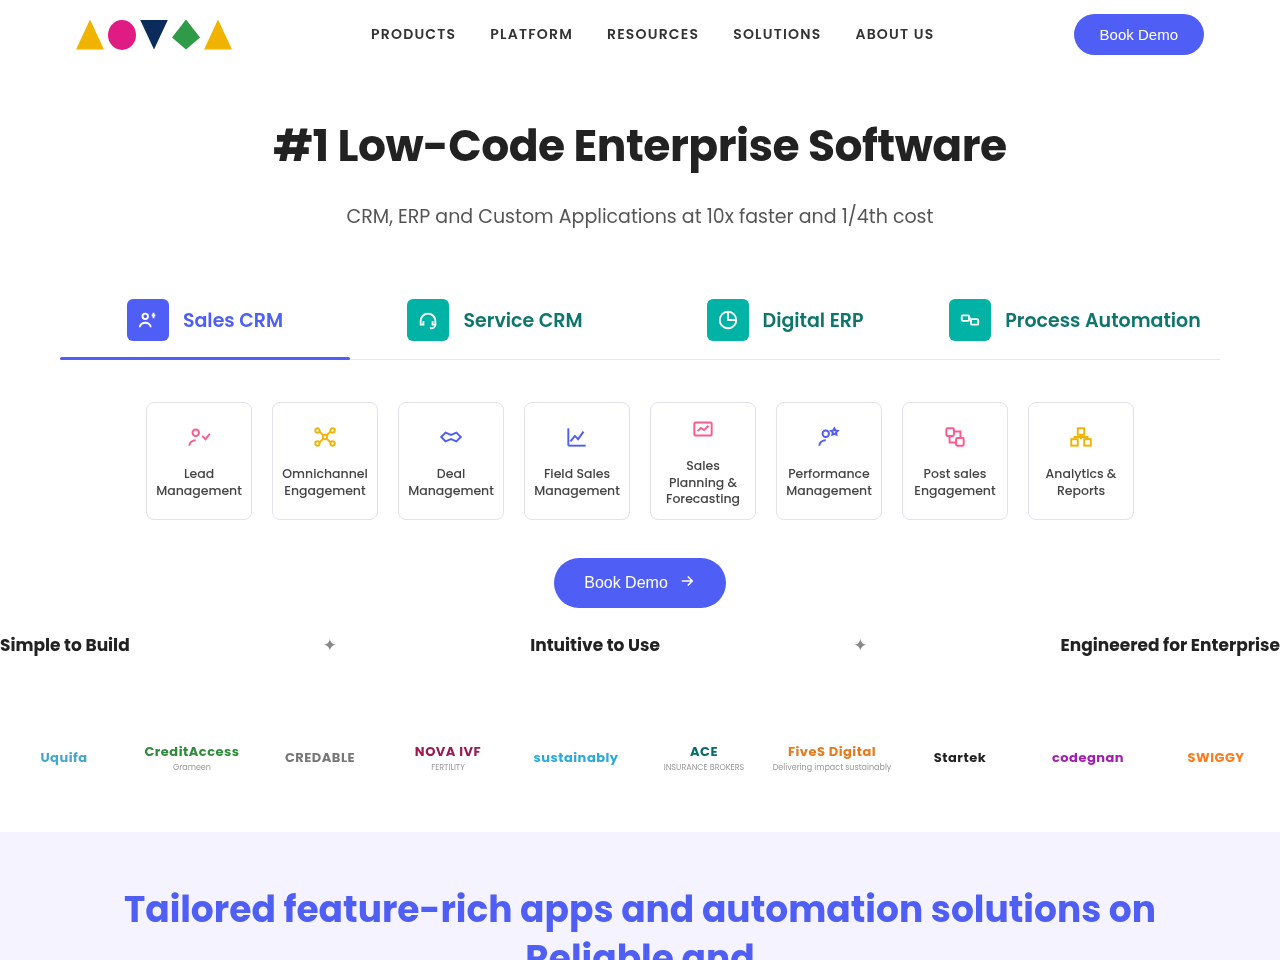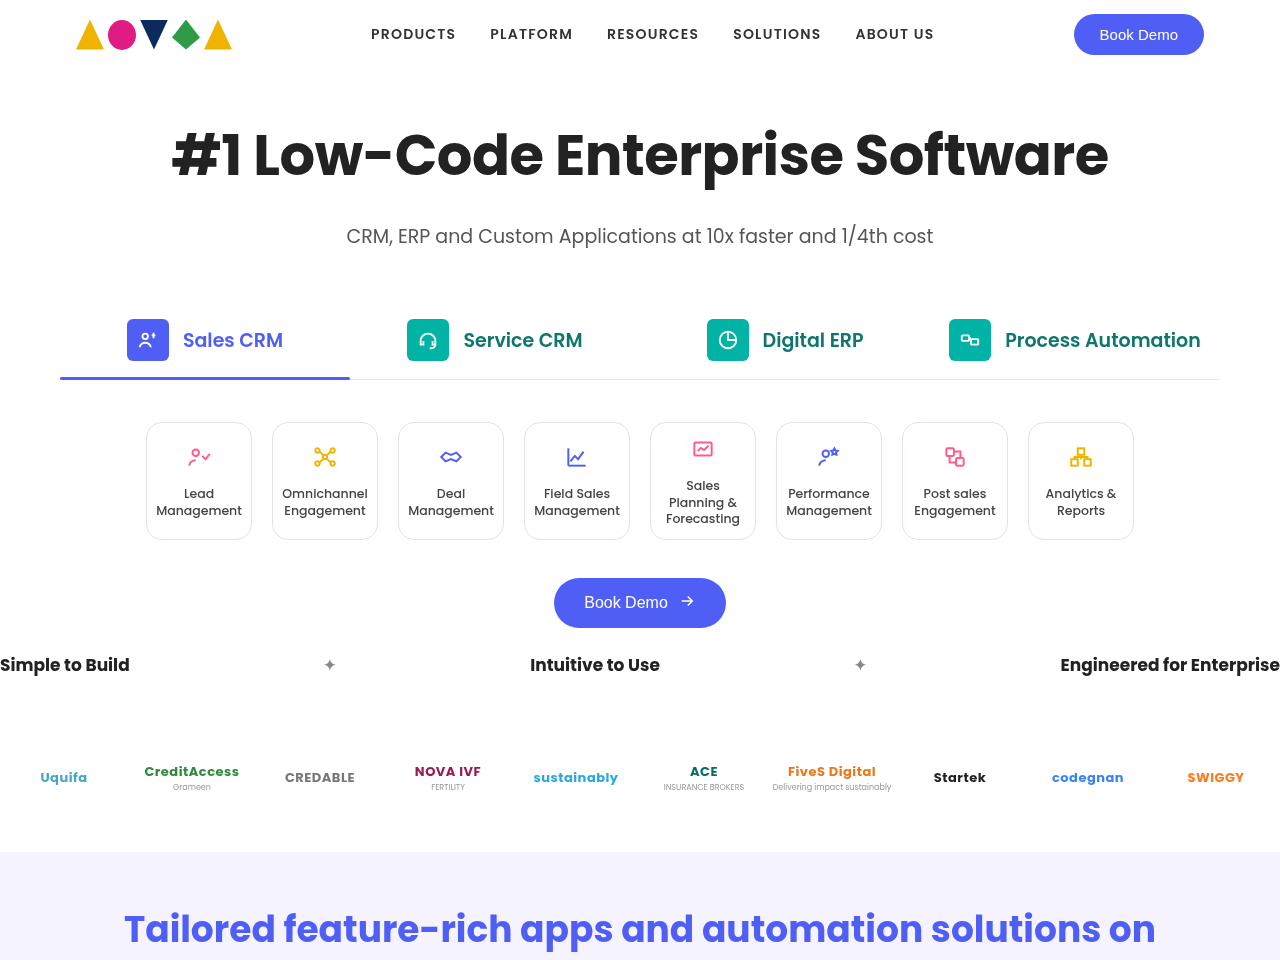--- a/index.html
+++ b/index.html
@@ -21,36 +21,36 @@
   .logo-shape{width:28px;height:30px}
   .tri-up{clip-path:polygon(50% 0,100% 100%,0 100%)}
   .tri-down{clip-path:polygon(0 0,100% 0,50% 100%)}
   .circ{border-radius:50%}
   .nav{display:flex;gap:34px}
   .nav a{font-size:14px;letter-spacing:1.2px;font-weight:600;color:#333;text-decoration:none;cursor:pointer}
   .btn-demo{background:var(--blue);color:#fff;border:none;border-radius:24px;padding:12px 26px;font-size:15px;font-weight:500;cursor:pointer}
 
   
   .hero{text-align:center;padding:48px 40px 14px}
-  .hero h1{font-size:56px;font-weight:700;letter-spacing:-0.5px}
+  .hero h1{font-size:44px;font-weight:700;letter-spacing:-0.5px}
   .hero p{margin-top:24px;font-size:19px;color:var(--muted)}
 
   
   .tabs{display:flex;margin:44px 60px 0;border-bottom:1px solid var(--border)}
   .tab{flex:1;display:flex;align-items:center;justify-content:center;gap:14px;padding:10px 0 18px;cursor:pointer;position:relative}
   .tab.active::after{content:"";position:absolute;left:0;right:0;bottom:-1px;height:3px;width:42%;margin:0 auto;background:var(--blue);border-radius:2px;left:0;right:auto;width:100%}
   .tab .tile{width:42px;height:42px;border-radius:6px;background:var(--teal);display:flex;align-items:center;justify-content:center}
   .tab.active .tile{background:var(--blue)}
   .tab-label{font-size:19px;font-weight:600;color:#0f766e}
   .tab.active .tab-label{color:var(--blue)}
   .tab svg{stroke:#fff;fill:none;stroke-width:2}
 
   
   .features{display:flex;gap:20px;justify-content:center;margin:42px 100px 0}
-  .card{width:106px;height:118px;border:1px solid var(--card-border);border-radius:16px;display:flex;flex-direction:column;align-items:center;justify-content:center;gap:14px;padding:10px;text-align:center}
+  .card{width:106px;height:118px;border:1px solid var(--card-border);border-radius:8px;display:flex;flex-direction:column;align-items:center;justify-content:center;gap:14px;padding:10px;text-align:center}
   .card-ico{width:30px;height:30px;display:flex;align-items:center;justify-content:center}
   .card-ico svg{stroke-width:1.8;fill:none}
   .card-label{font-size:12.5px;line-height:1.35;color:#444;font-weight:500}
 
   
   .cta{text-align:center;margin-top:38px}
   .btn-demo2{background:var(--blue);color:#fff;border:none;border-radius:26px;padding:14px 30px;font-size:16px;font-weight:500;cursor:pointer;display:inline-flex;align-items:center;gap:10px}
   .tagline{text-align:center;margin-top:24px;font-size:17px;font-weight:700;color:#222;display:flex;justify-content:space-between;}
   .spark{color:#888;font-weight:400}
 
@@ -236,19 +236,19 @@
 
 <div class="clients">
   <div class="client" style="color:#46a6c9"><span>Uquifa</span><small></small></div>
   <div class="client" style="color:#2f8a3c"><span>CreditAccess</span><small>Grameen</small></div>
   <div class="client" style="color:#777"><span>CREDABLE</span><small></small></div>
   <div class="client" style="color:#9a1a53"><span>NOVA IVF</span><small>FERTILITY</small></div>
   <div class="client" style="color:#2aa9e0"><span>sustainably</span><small></small></div>
   <div class="client" style="color:#0a6b6b"><span>ACE</span><small>INSURANCE BROKERS</small></div>
   <div class="client" style="color:#e97a1a"><span>FiveS Digital</span><small>Delivering impact sustainably</small></div>
   <div class="client" style="color:#222"><span>Startek</span><small></small></div>
-  <div class="client" style="color:#3b82f6"><span>codegnan</span><small></small></div>
+  <div class="client" style="color:#a21caf"><span>codegnan</span><small></small></div>
   <div class="client" style="color:#ff7a1a"><span>SWIGGY</span><small></small></div>
 </div>
 
 <section class="section2">
   <h2>Tailored feature-rich apps and automation solutions on Reliable and</h2>
 </section>
 
 </body></html>

